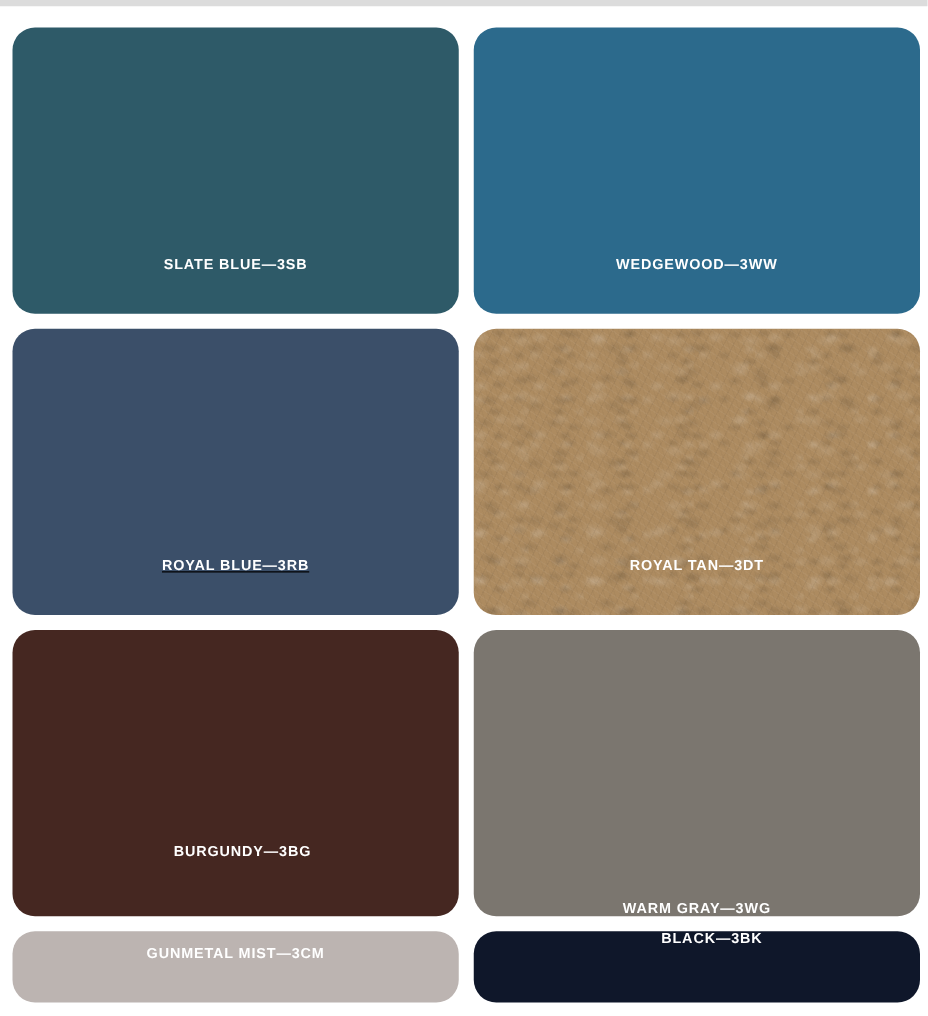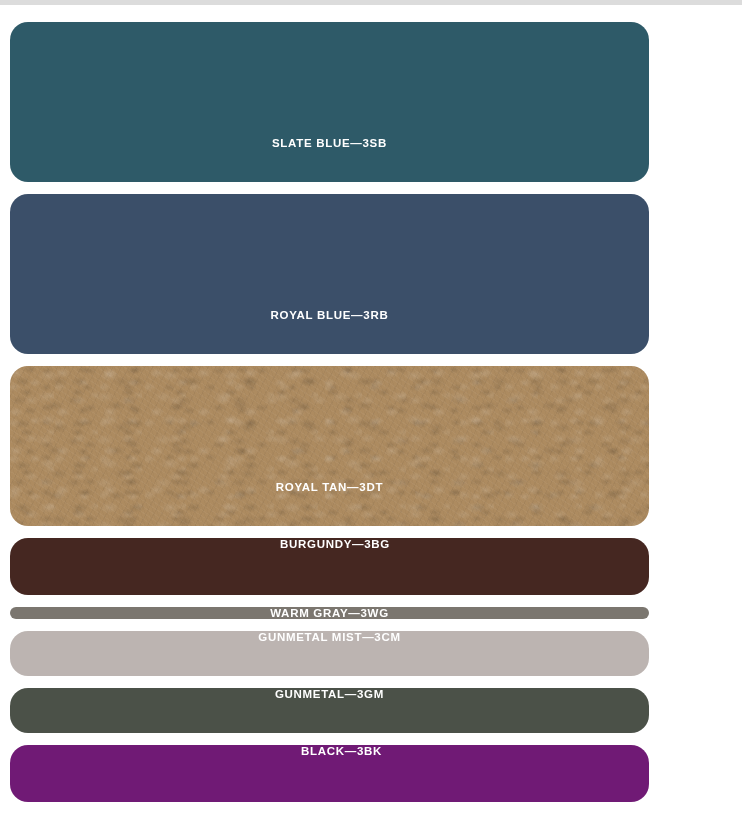--- a/index.html
+++ b/index.html
@@ -17,24 +17,24 @@
     top: 0; left: 0;
     width: 742px;
     height: 5px;
     background: #dcdcdc;
   }
 
   #swatch-grid {
     position: absolute;
     top: 22px;
     left: 10px;
-    width: 639px;
+    width: 726px;
     height: 780px;
     display: grid;
-    grid-template-columns: repeat(1, 1fr);
+    grid-template-columns: repeat(2, 1fr);
     grid-template-rows: repeat(3, 1fr);
     column-gap: 12px;
     row-gap: 12px;
   }
 
   .swatch {
     position: relative;
     border-radius: 18px;
     overflow: hidden;
     display: flex;
@@ -96,34 +96,34 @@
 </style>
 </head>
 <body>
 
 <div id="top-strip"></div>
 
 <div id="swatch-grid">
     <div class="swatch" style="background: rgb(46, 90, 104);">
       <div class="swatch-label" style="color: rgb(255, 255, 255); margin-bottom: 33px;">SLATE BLUE—3SB</div>
     </div>
-    <div class="swatch" style="background: rgb(59, 79, 105);">
+    <div class="swatch" style="background: rgb(44, 106, 140);">
+      <div class="swatch-label" style="color: rgb(255, 255, 255); margin-bottom: 33px;">WEDGEWOOD—3WW</div>
+    </div>
+    <div class="swatch" style="background: rgb(59, 79, 105); text-decoration: underline;">
       <div class="swatch-label" style="color: rgb(255, 255, 255); margin-bottom: 33px;">ROYAL BLUE—3RB</div>
     </div>
     <div class="swatch textured" style="background: rgb(173, 139, 96);">
       <div class="swatch-label" style="color: rgb(255, 255, 255); margin-bottom: 33px;">ROYAL TAN—3DT</div>
     </div>
     <div class="swatch" style="background: rgb(69, 39, 33);">
       <div class="swatch-label" style="color: rgb(255, 255, 255); margin-bottom: 45px; padding-left: 11px;">BURGUNDY—3BG</div>
     </div>
     <div class="swatch" style="background: rgb(123, 118, 111);">
       <div class="swatch-label" style="color: rgb(255, 255, 255); ">WARM GRAY—3WG</div>
     </div>
     <div class="swatch" style="background: rgb(188, 180, 177);">
       <div class="swatch-label" style="color: rgb(255, 255, 255); margin-bottom: 33px;">GUNMETAL MIST—3CM</div>
     </div>
-    <div class="swatch" style="background: rgb(75, 81, 72);">
-      <div class="swatch-label" style="color: rgb(255, 255, 255); margin-bottom: 33px;">GUNMETAL—3GM</div>
-    </div>
-    <div class="swatch" style="background: #701a75; padding-left: 24px;">
+    <div class="swatch" style="background: #0f172a; padding-left: 24px;">
       <div class="swatch-label" style="color: rgb(255, 255, 255); margin-bottom: 45px;">BLACK—3BK</div>
     </div>
   </div>
 
 </body></html>

